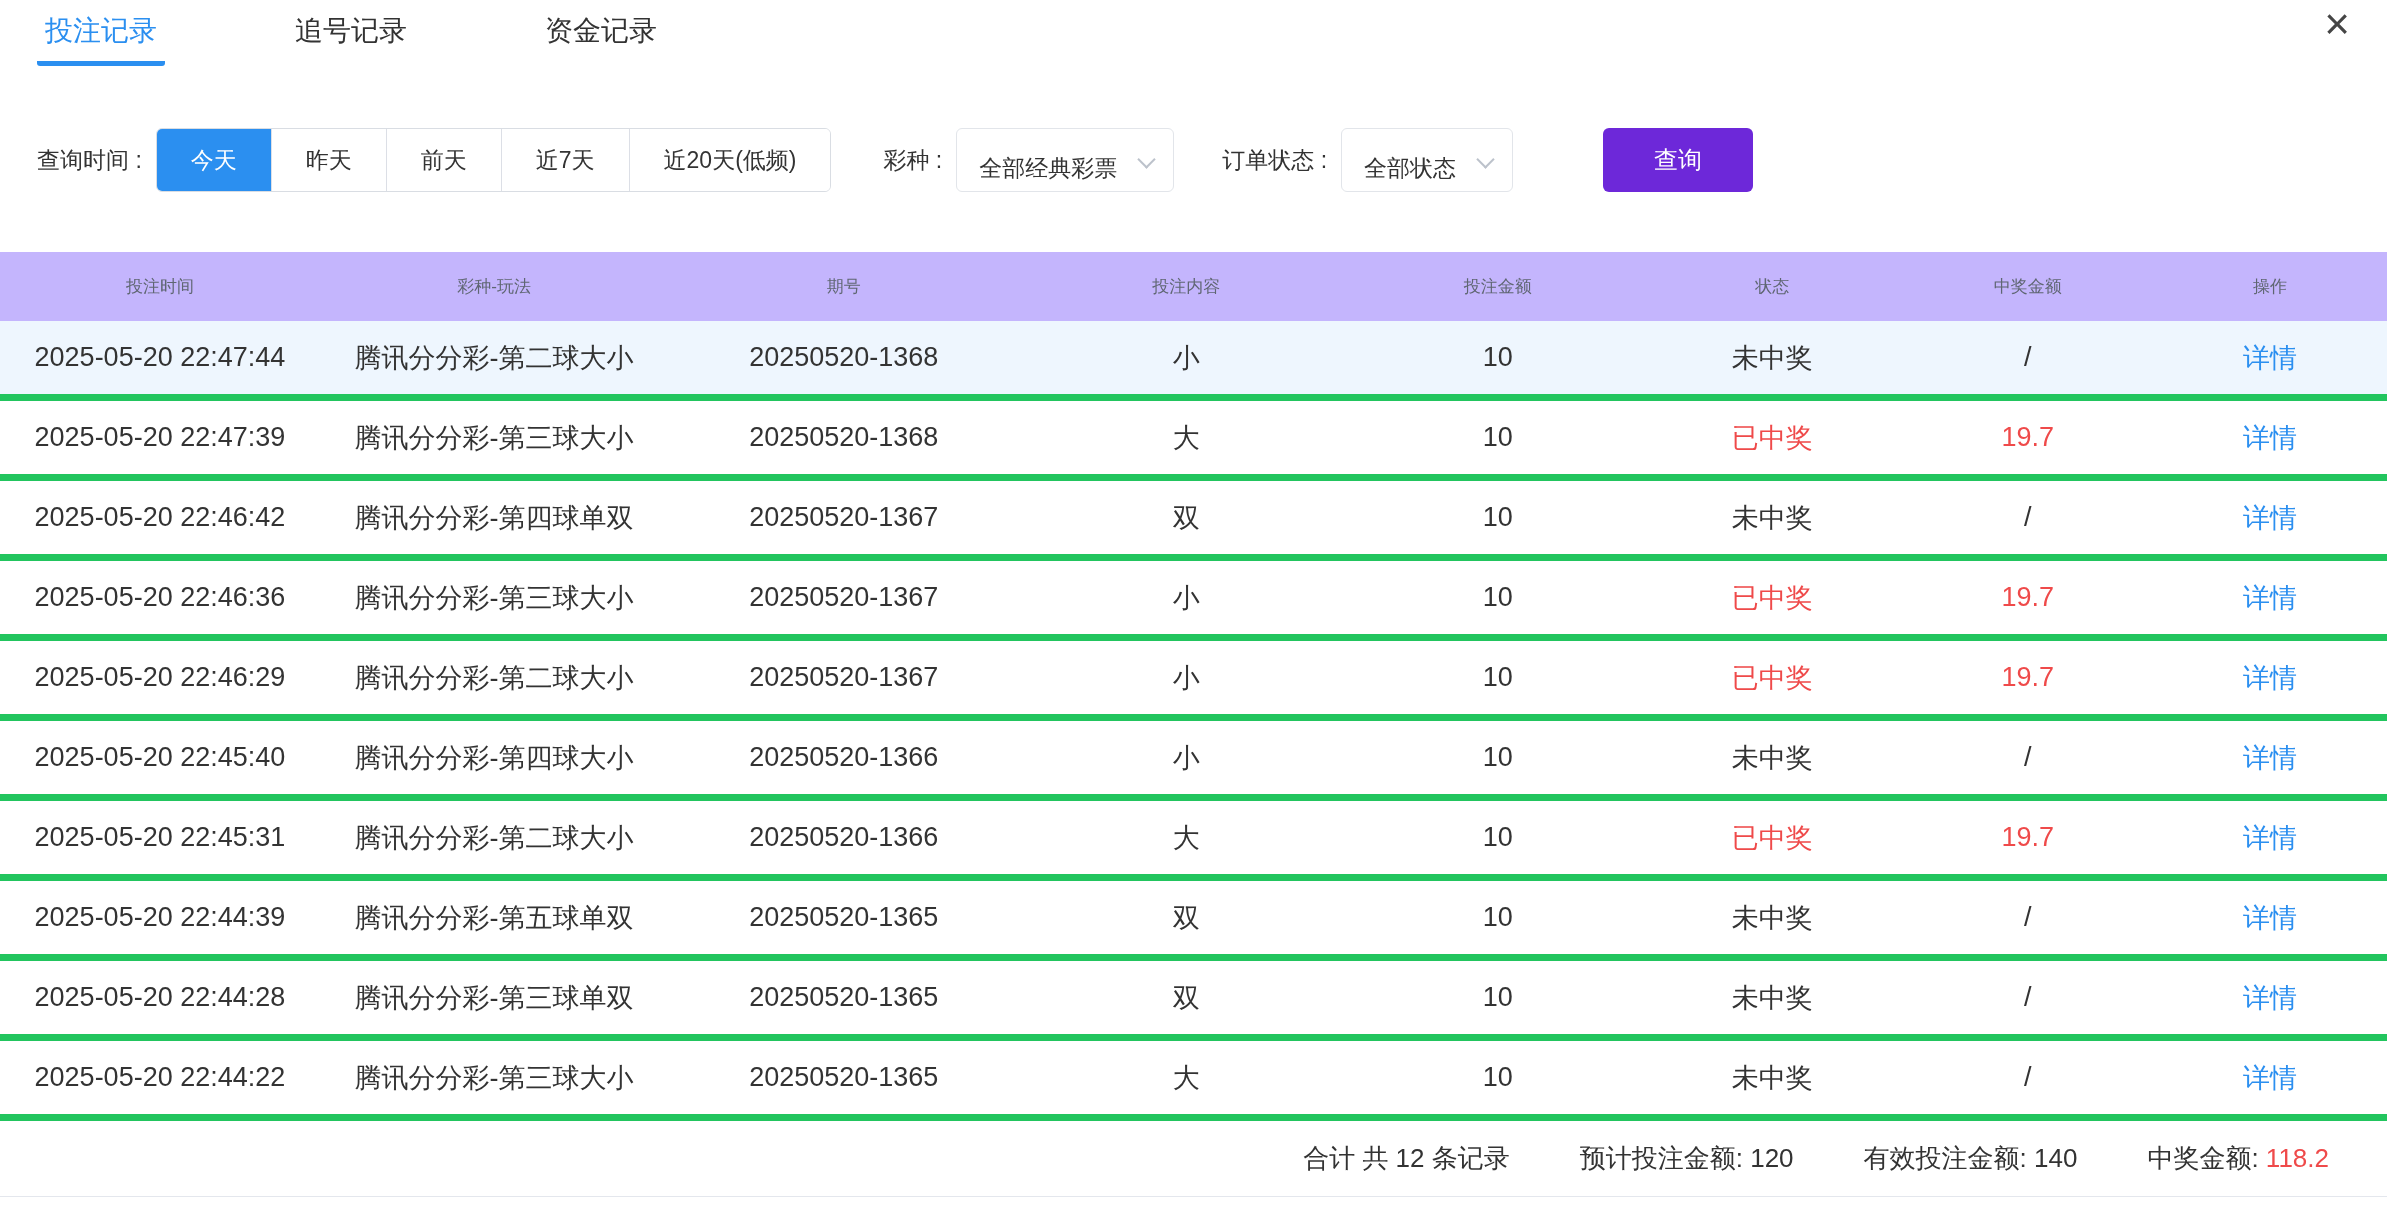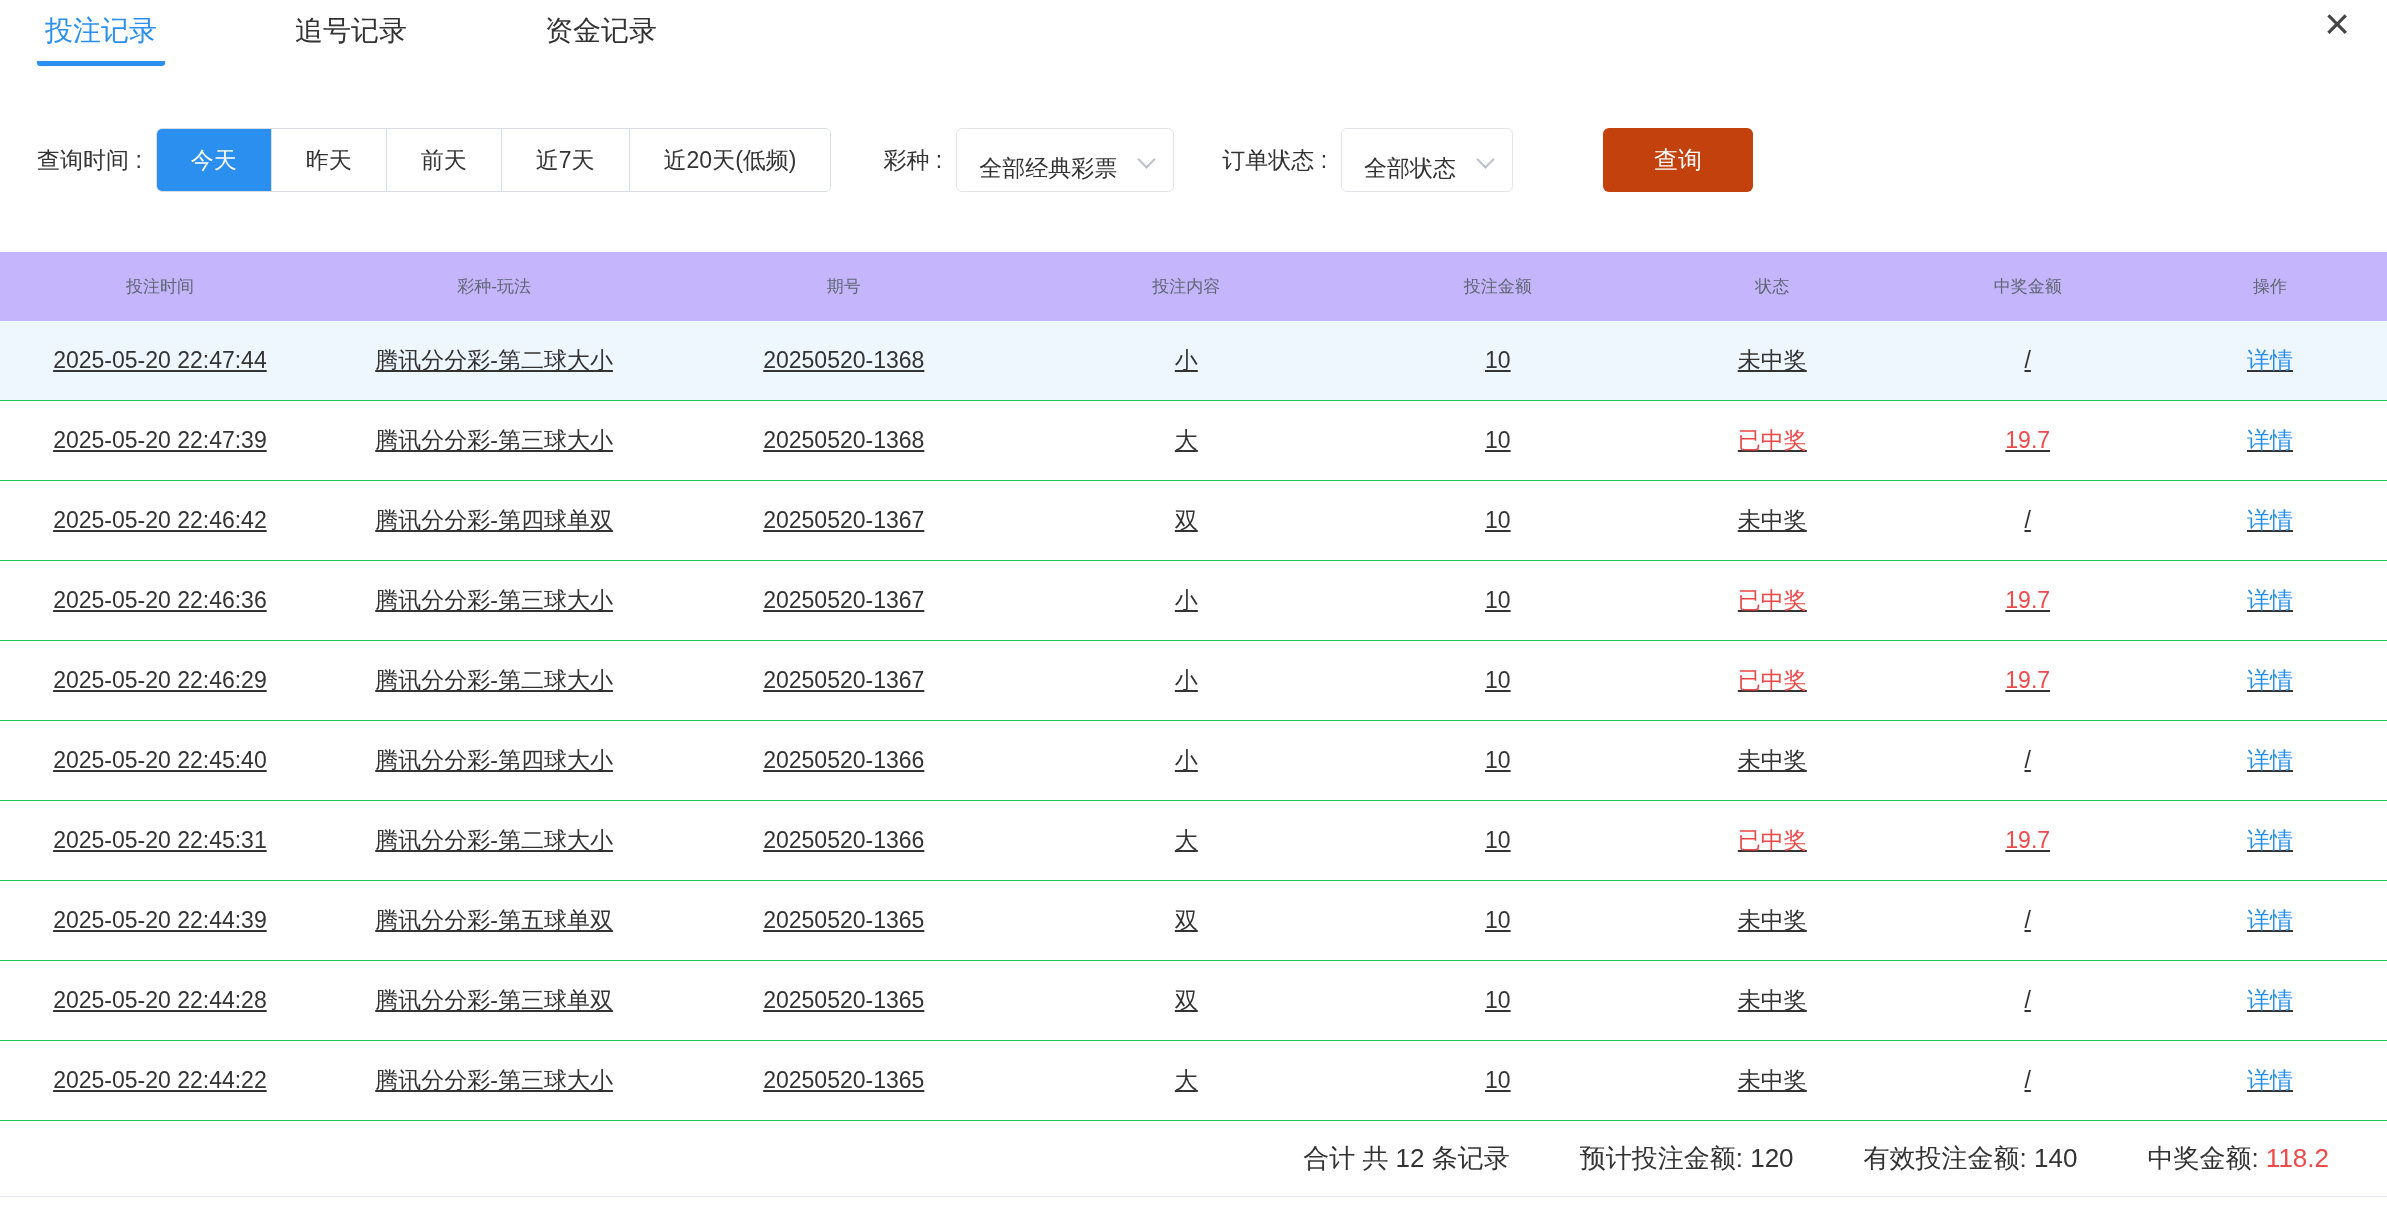--- a/index.html
+++ b/index.html
@@ -24,31 +24,31 @@
   .seg { display:flex; align-items:center; padding:0 34px; font-size:23px; color:#333;
          background:#fff; cursor:pointer; border-left:1px solid #dcdfe6; white-space:nowrap; }
   .seg:first-child { border-left:none; }
   .seg.active { background:#2b8ff0; color:#fff; border-left-color:#2b8ff0; }
   .select { position:relative; height:64px; border:1px solid #e2e5ea; border-radius:6px;
             background:#fff; display:flex; align-items:center; padding:16px 56px 0 22px;
             font-size:23px; color:#333; margin-right:48px; cursor:pointer; white-space:nowrap; }
   .chev { position:absolute; right:20px; top:24px; width:13px; height:13px;
           border-right:2px solid #bcc2cb; border-bottom:2px solid #bcc2cb;
           transform:rotate(45deg); }
-  .query { height:64px; width:150px; margin-left:42px; background:#c2410c; color:#fff;
+  .query { height:64px; width:150px; margin-left:42px; background:#6d28d9; color:#fff;
            border:none; border-radius:6px; font-size:24px; cursor:pointer;
            font-family:inherit; }
 
   
   .table { margin-top:60px; width:100%; }
   .trow { display:grid;
           grid-template-columns:13.4% 14.6% 14.7% 14% 12.1% 10.9% 10.5% 9.8%;
           align-items:center; }
   .thead { height:69px; background:#c4b5fd; font-size:17px; color:#5f6672; }
-  .tbody .trow { height:80px; font-size:23px; color:#333; border-bottom:1px solid #22c55e; background:#fff;text-decoration:underline; }
+  .tbody .trow { height:80px; font-size:27px; color:#333; border-bottom:7px solid #22c55e; background:#fff; }
   .tbody .trow.hl { background:#eef6fe; }
   .cell { text-align:center; padding:0 6px; overflow:hidden; white-space:nowrap; }
   .cell.red { color:#ef4a4a; }
   .cell.link { color:#2b8ff0; cursor:pointer; }
 
   
   .summary { height:76px; display:flex; align-items:center; justify-content:flex-end;
              gap:70px; padding-right:58px; border-bottom:1px solid #e4e7ed;
              font-size:26px; font-weight:500; color:#333; }
   .summary .red { color:#ef4a4a; }

